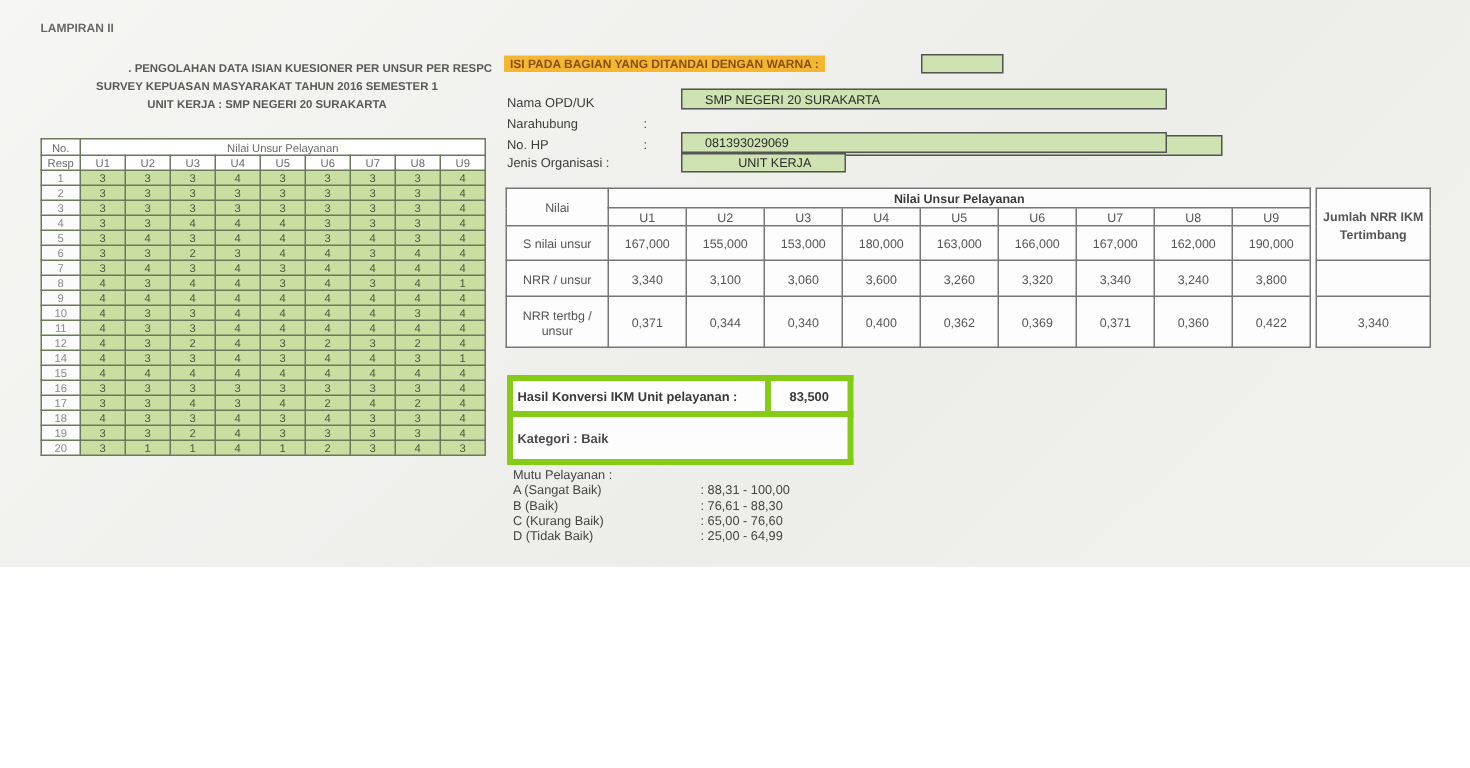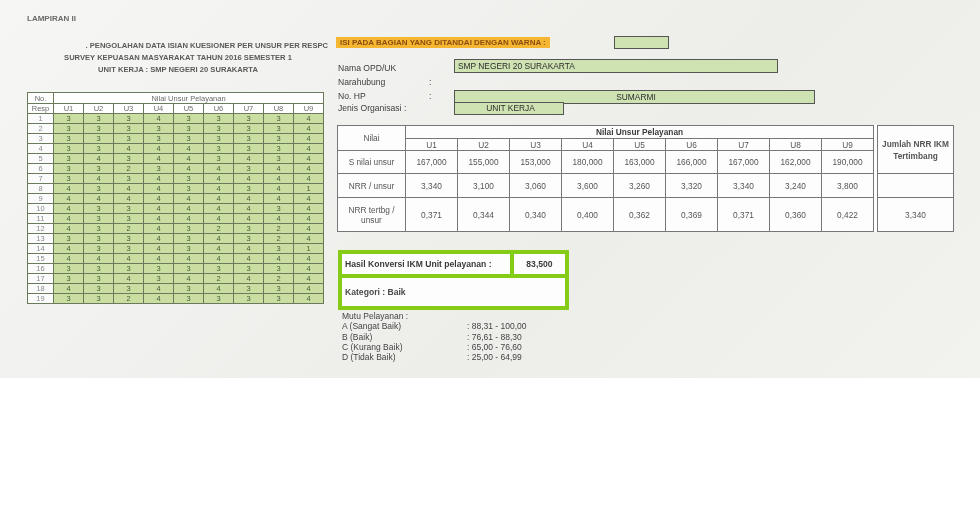--- a/index.html
+++ b/index.html
@@ -20,21 +20,21 @@
   .resp-table th.resp { width: 26px; }
 
   
   .instr { position: absolute; left: 336px; top: 37px; background: #f5b731; font-size: 8px; font-weight: bold; color: #8a4e10; padding: 1px 4px; height: 11px; line-height: 10px; }
   .instr-box { position: absolute; left: 614px; top: 36px; width: 55px; height: 13px; background: #cfe3b2; border: 1.5px solid #555; }
 
   .info { position: absolute; left: 338px; top: 60px; font-size: 8.6px; color: #3c3c3c; }
   .info .row { position: absolute; left: 0; white-space: nowrap; }
   .info .lbl { position: absolute; left: 0; }
   .info .colon { position: absolute; }
-  .info-box { position: absolute; background: #cfe3b2; border: 1.5px solid #555; font-size: 8.4px; color: #2c2c2c; padding-left: 3px; line-height: 12px; height: 14px; }
+  .info-box { position: absolute; background: #cfe3b2; border: 1.5px solid #555; font-size: 8.4px; color: #2c2c2c; padding-left: 15px; line-height: 12px; height: 14px; }
 
   
   .sum-table { position: absolute; left: 337px; top: 125px; border-collapse: collapse; font-size: 8.3px; color: #555; background: #fdfdfd; }
   .sum-table td, .sum-table th { border: 1px solid #777; text-align: center; font-weight: normal; padding: 0 2px; }
   .sum-table th.u { border-top: 1px dotted #999; height: 12px; }
   .sum-table .grp { height: 13px; font-weight: bold; color: #3a3a3a; }
   .sum-table td.rowlbl { width: 68px; text-align: center; }
   .sum-table td.cell { width: 52px; }
   .sum-table td.gap { width: 4px; padding: 0; border-top: none; border-bottom: none; }
   .sum-table td.jml { width: 76px; font-weight: bold; color: #555; line-height: 12px; }
@@ -218,32 +218,20 @@
           <td class="val">3</td>
           <td class="val">2</td>
           <td class="val">4</td>
           <td class="val">3</td>
           <td class="val">2</td>
           <td class="val">3</td>
           <td class="val">2</td>
           <td class="val">4</td>
         </tr>
         <tr>
-          <td class="no">13</td>
-          <td class="val">3</td>
-          <td class="val">3</td>
-          <td class="val">3</td>
-          <td class="val">4</td>
-          <td class="val">3</td>
-          <td class="val">4</td>
-          <td class="val">3</td>
-          <td class="val">2</td>
-          <td class="val">4</td>
-        </tr>
-        <tr>
           <td class="no">14</td>
           <td class="val">4</td>
           <td class="val">3</td>
           <td class="val">3</td>
           <td class="val">4</td>
           <td class="val">3</td>
           <td class="val">4</td>
           <td class="val">4</td>
           <td class="val">3</td>
           <td class="val">1</td>
@@ -300,20 +288,32 @@
           <td class="no">19</td>
           <td class="val">3</td>
           <td class="val">3</td>
           <td class="val">2</td>
           <td class="val">4</td>
           <td class="val">3</td>
           <td class="val">3</td>
           <td class="val">3</td>
           <td class="val">3</td>
           <td class="val">4</td>
+        </tr>
+        <tr>
+          <td class="no">20</td>
+          <td class="val">3</td>
+          <td class="val">1</td>
+          <td class="val">1</td>
+          <td class="val">4</td>
+          <td class="val">1</td>
+          <td class="val">2</td>
+          <td class="val">3</td>
+          <td class="val">4</td>
+          <td class="val">3</td>
         </tr>
       </tbody>
   </table>
 
   <div class="instr">ISI PADA BAGIAN YANG DITANDAI DENGAN WARNA :</div>
   <div class="instr-box"></div>
 
   <div class="info">
     <div class="row" style="top:3px">
       <span class="lbl">Nama OPD/UK</span>
@@ -326,20 +326,21 @@
     <div class="row" style="top:31px">
       <span class="lbl">No. HP</span>
       <span class="colon" style="left:91px">:</span>
     </div>
     <div class="row" style="top:43px">
       <span class="lbl">Jenis Organisasi :</span>
     </div>
   </div>
   <div class="info-box" style="left:454px; top:59px; width:324px;">SMP NEGERI 20 SURAKARTA</div>
   <div class="info-box" style="left:454px; top:90px; width:361px;text-align:center;">SUMARMI</div>
+  <div class="info-box" style="left:454px; top:88px; width:324px;">081393029069</div>
   <div class="info-box" style="left:454px; top:102px; width:110px; text-align:center; height:13px; line-height:10px;">UNIT KERJA</div>
 
   <table class="sum-table">
     <tbody>
         <tr>
       <td rowspan="2" class="rowlbl">Nilai</td>
       <th colspan="9" class="grp">Nilai Unsur Pelayanan</th>
       <td rowspan="3" class="gap"></td>
       <td rowspan="3" class="jml">Jumlah NRR IKM Tertimbang</td>
     </tr>

